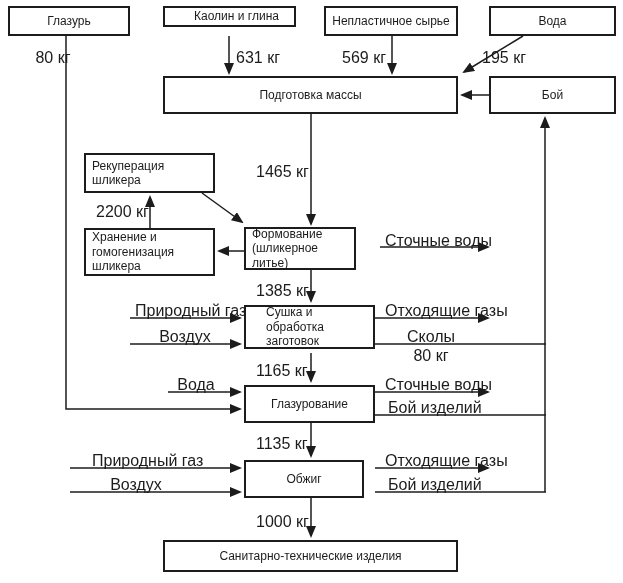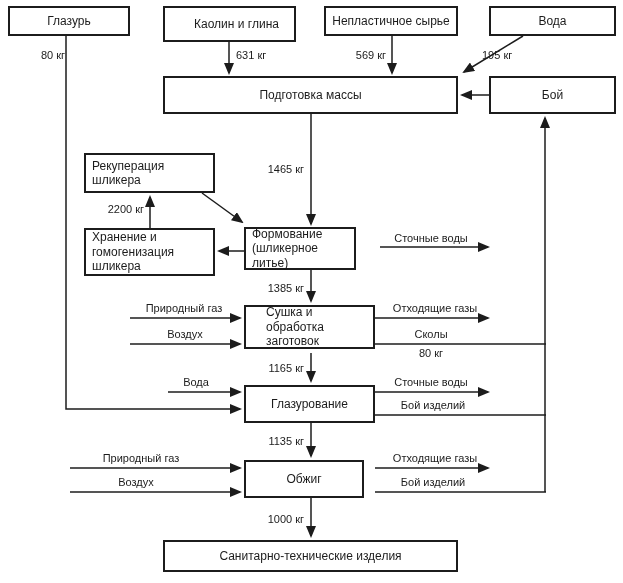--- a/index.html
+++ b/index.html
@@ -26,21 +26,21 @@
     align-items: center;
     justify-content: center;
     text-align: left;
     font-size: 12px;
     line-height: 1.2;
     padding: 2px 6px;
   }
   .box.narrowpad { padding: 2px 20px; }
   .lbl {
     position: absolute;
-    font-size: 11px;
+    font-size: 16px;
     white-space: nowrap;
     line-height: 1;
   }
   .lbl.c { text-align: center; }
   .lbl.r { text-align: right; }
 </style>
 </head>
 <body>
 
 <div class="stage">
@@ -75,21 +75,21 @@
       <line x1="70" y1="468" x2="240" y2="468" marker-end="url(#arr)"></line>
       <line x1="70" y1="492" x2="240" y2="492" marker-end="url(#arr)"></line>
       <line x1="375" y1="468" x2="488" y2="468" marker-end="url(#arr)"></line>
       <line x1="375" y1="492" x2="546" y2="492"></line>
       <line x1="311" y1="498" x2="311" y2="536" marker-end="url(#arr)"></line>
       <line x1="545" y1="492" x2="545" y2="118" marker-end="url(#arr)"></line>
     </g>
   </svg>
 
   <div class="box" style="left:8px; top:6px; width:122px; height:30px;">Глазурь</div>
-  <div class="box" style="left:163px; top:6px; width:133px; height:36px;padding-left:20px;">Каолин и глина</div>
+  <div class="box" style="left:163px; top:6px; width:133px; height:21px;padding-left:20px;">Каолин и глина</div>
   <div class="box" style="left:324px; top:6px; width:134px; height:30px;">Непластичное сырье</div>
   <div class="box" style="left:489px; top:6px; width:127px; height:30px;">Вода</div>
 
   <div class="box" style="left:163px; top:76px; width:295px; height:38px;">Подготовка массы</div>
   <div class="box" style="left:489px; top:76px; width:127px; height:38px;">Бой</div>
   <div class="box" style="left:84px; top:153px; width:131px; height:40px;">Рекуперация шликера</div>
   <div class="box" style="left:84px; top:228px; width:131px; height:48px;">Хранение и гомогенизация шликера</div>
   <div class="box" style="left:244px; top:227px; width:112px; height:43px;">Формование (шликерное литье)</div>
   <div class="box narrowpad" style="left:244px; top:305px; width:131px; height:44px;">Сушка и обработка заготовок</div>
   <div class="box" style="left:244px; top:385px; width:131px; height:38px;">Глазурование</div>

